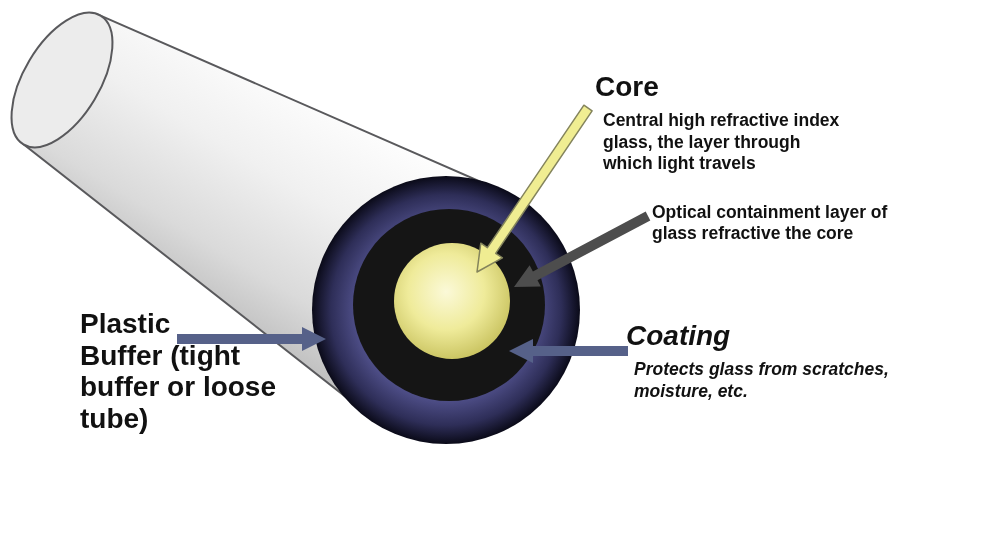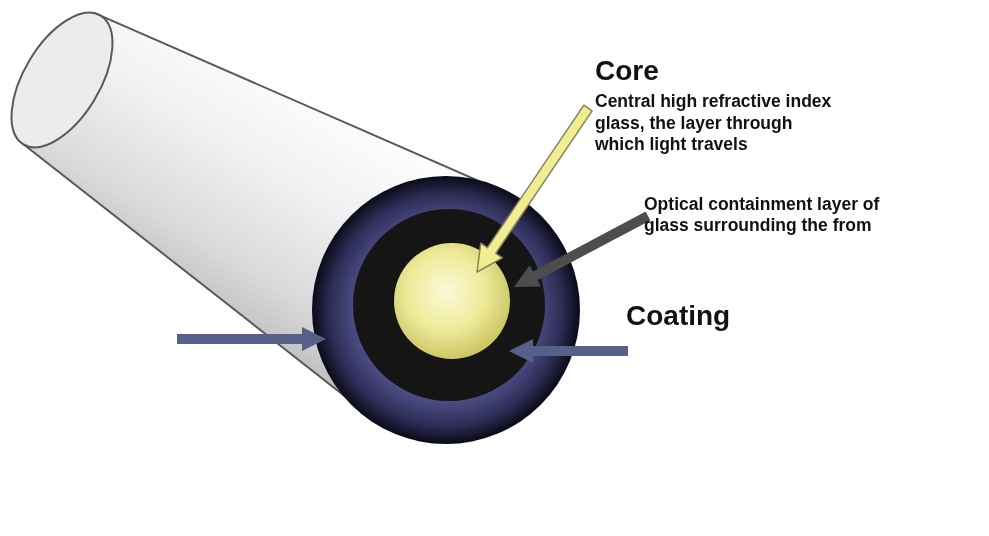--- a/index.html
+++ b/index.html
@@ -15,27 +15,27 @@
   .label h2{
     font-size:28px;
     font-weight:bold;
     margin:0 0 5px 0;
     line-height:1.12;
     white-space:pre-line;
   }
   .label p{
     font-size:17.5px;
     font-weight:bold;
-    margin:0;
+    margin:8px;
     line-height:1.22;
     white-space:pre-line;
   }
-  #label-core{left:595px;top:55px;width:300px;}
+  #label-core{left:595px;top:71px;width:300px;}
   #label-cladding{left:644px;top:194px;width:300px;}
-  #label-coating{left:626px;top:300px;width:330px;}
+  #label-coating{left:626px;top:320px;width:330px;font-style:italic;}
   #label-buffer{left:80px;top:308px;width:270px;}
   #label-buffer h2{line-height:1.13;}
 </style>
 </head>
 <body>
 
 <div id="canvas">
 
   <svg id="diagram-svg" width="989" height="536" viewBox="0 0 989 536">
     <defs>
@@ -77,23 +77,29 @@
 
   <div class="label" id="label-core">
     <h2>Core</h2>
     <p>Central high refractive index
 glass, the layer through
 which light travels</p>
   </div>
 
   <div class="label" id="label-cladding">
     <p>Optical containment layer of
-glass surrounding the from</p>
+glass refractive the core</p>
   </div>
 
   <div class="label" id="label-coating">
     <h2>Coating</h2>
+    <p>Protects glass from scratches,
+moisture, etc.</p>
   </div>
 
   <div class="label" id="label-buffer">
+    <h2>Plastic
+Buffer (tight
+buffer or loose
+tube)</h2>
   </div>
 
 </div>
 
 </body></html>

